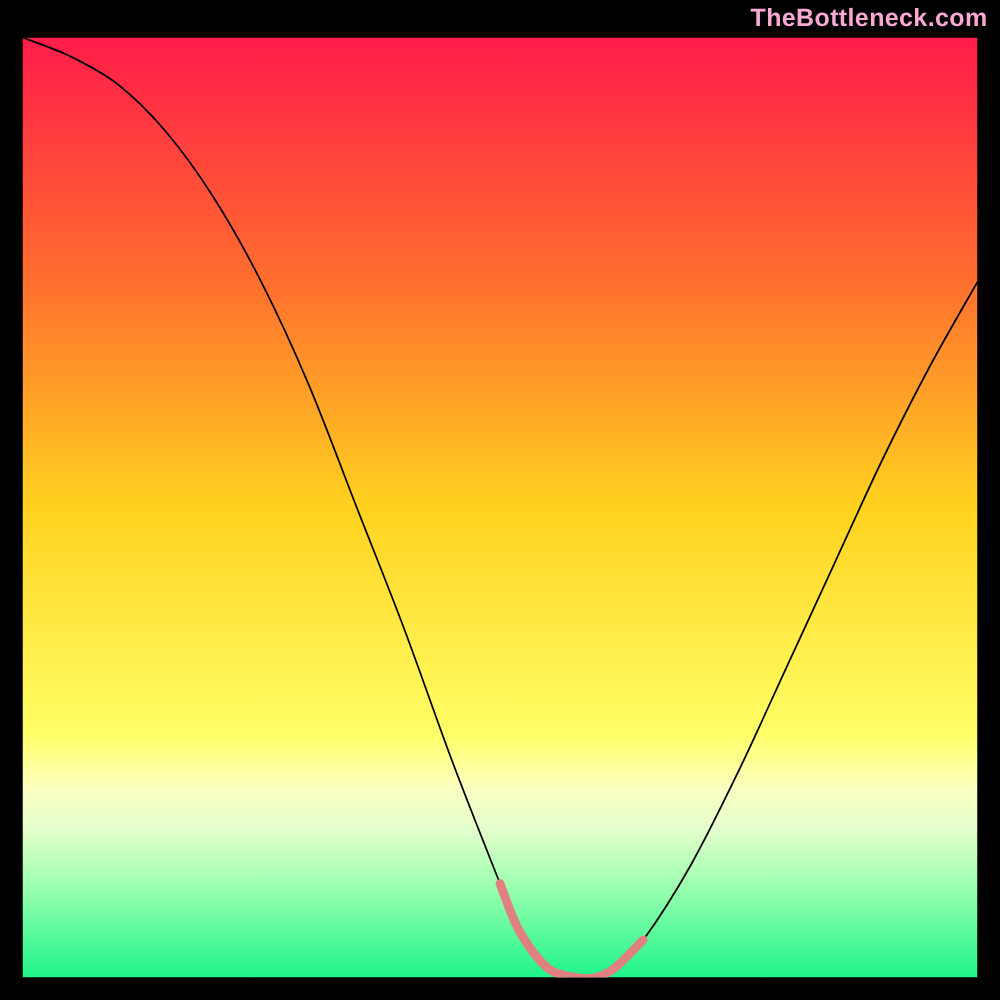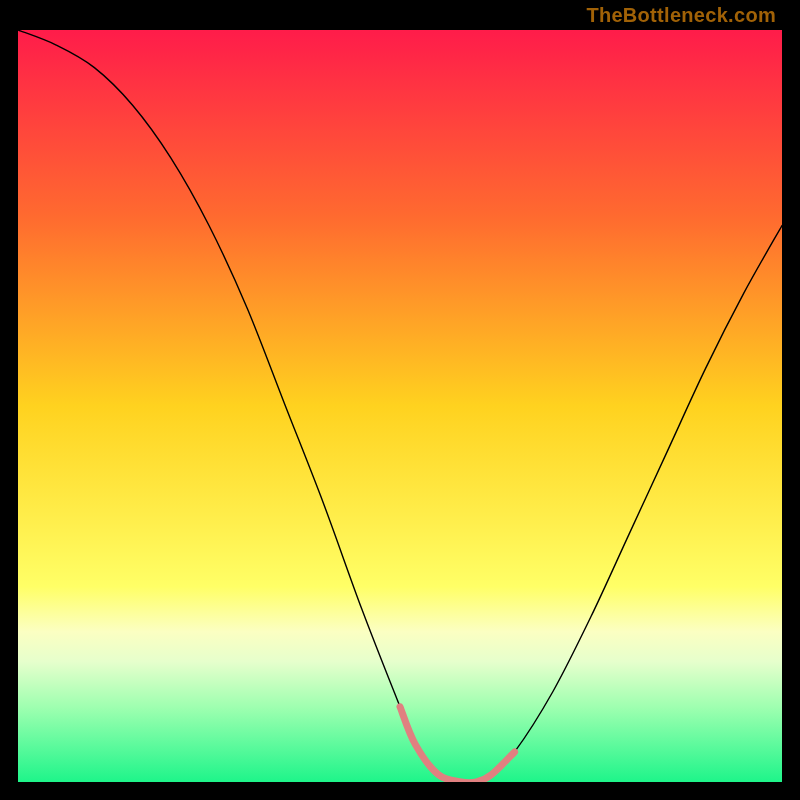--- a/index.html
+++ b/index.html
@@ -13,22 +13,22 @@
   }
   .stage {
     position: relative;
     width: 800px;
     height: 800px;
     background: #000;
   }
   .watermark {
     position: absolute;
     top: 4px;
-    right: 24px;
-    color: #a16207;
+    right: 10px;
+    color: #f9a8d4;
     font-size: 20px;
     font-weight: 600;
     letter-spacing: 0.3px;
     z-index: 5;
   }
   .plot {
     position: absolute;
     left: 18px;
     top: 30px;
     width: 764px;

